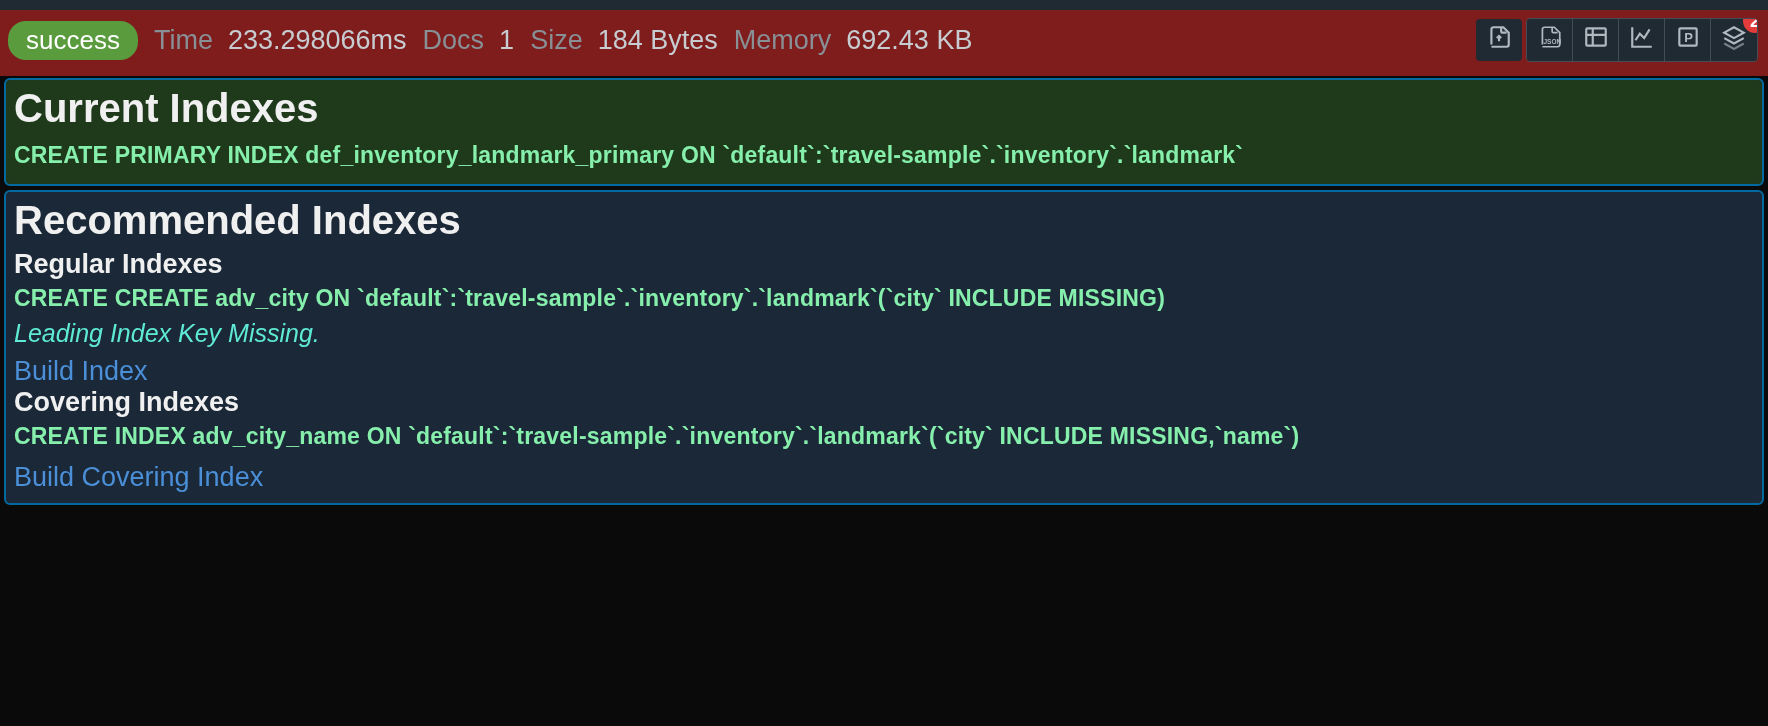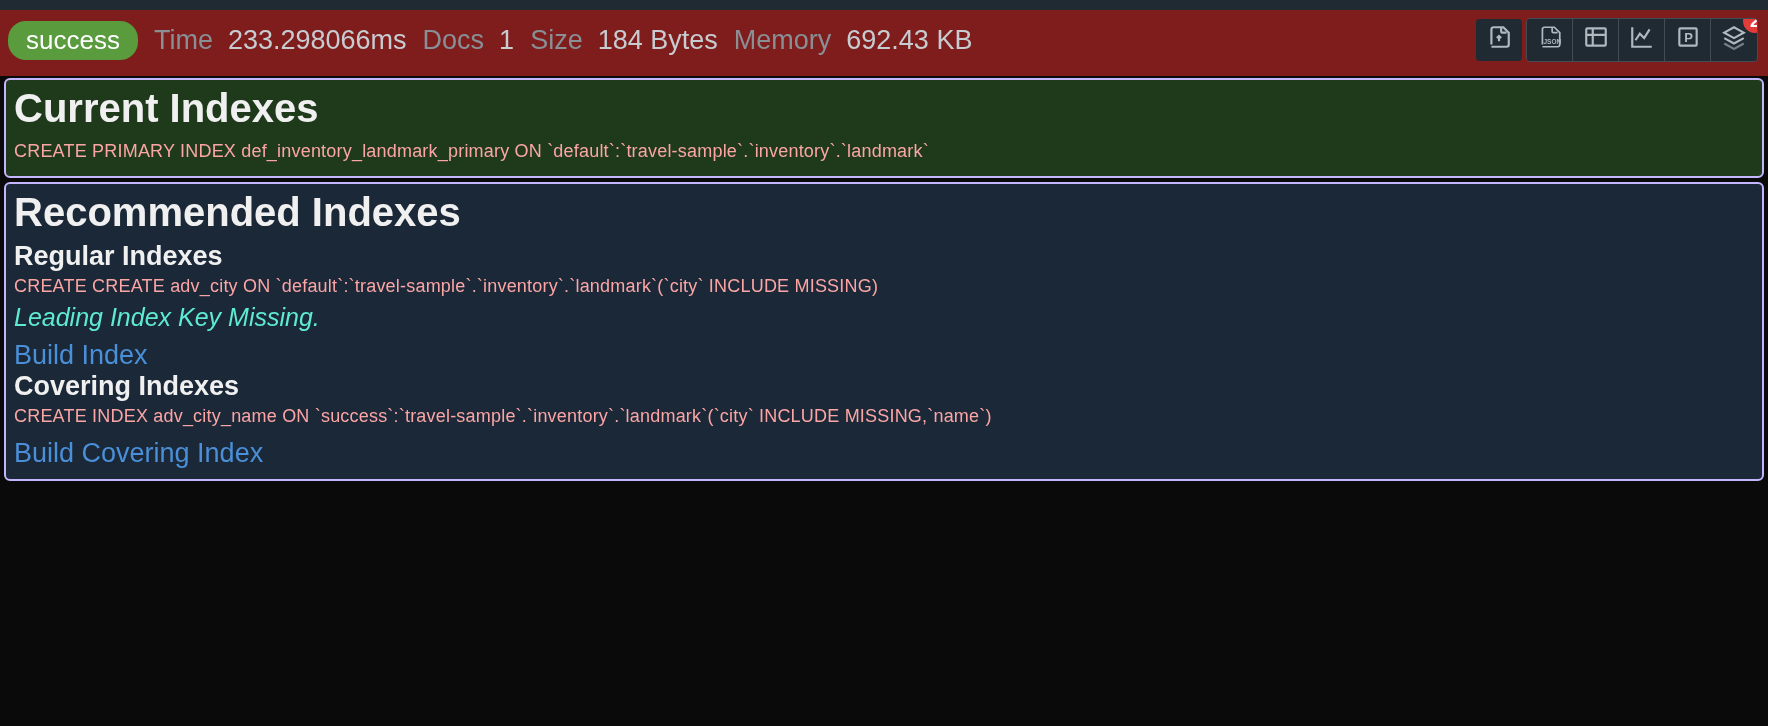--- a/index.html
+++ b/index.html
@@ -79,41 +79,42 @@
     height: 24px;
     border-radius: 12px;
     display: flex;
     align-items: center;
     justify-content: center;
     font-weight: 600;
   }
 
   .panel {
     margin: 2px 4px;
-    border: 2px solid #c4b5fd;
+    border: 2px solid #0369a1;
     border-radius: 6px;
     padding: 6px 8px 10px 8px;
   }
   .panel-current {
     background: #1e3a1b;
   }
   .panel-recommended {
     background: #1a2838;
   }
   .panel h1 {
     font-size: 40px;
     font-weight: 600;
     color: #f0f0f0;
     margin-bottom: 6px;
   }
   .stmt {
-    font-size: 18px;
-    color: #fca5a5;
+    font-size: 23px;
+    color: #86efac;
     line-height: 1.6;
     letter-spacing: 0.2px;
+    font-weight: bold;
   }
   .subhead {
     font-size: 27px;
     font-weight: 600;
     color: #f0f0f0;
   }
   .note {
     font-style: italic;
     font-size: 25px;
     color: #5eead4;
@@ -205,16 +206,16 @@
 
   <div class="panel panel-recommended">
     <h1>Recommended Indexes</h1>
 
     <div class="subhead">Regular Indexes</div>
     <div class="stmt">CREATE CREATE adv_city ON `default`:`travel-sample`.`inventory`.`landmark`(`city` INCLUDE MISSING)</div>
     <div class="note">Leading Index Key Missing.</div>
     <a class="link">Build Index</a>
 
     <div class="subhead">Covering Indexes</div>
-    <div class="stmt">CREATE INDEX adv_city_name ON `success`:`travel-sample`.`inventory`.`landmark`(`city` INCLUDE MISSING,`name`)</div>
+    <div class="stmt">CREATE INDEX adv_city_name ON `default`:`travel-sample`.`inventory`.`landmark`(`city` INCLUDE MISSING,`name`)</div>
     <a class="link">Build Covering Index</a>
   </div>
 </div>
 
 </body></html>

